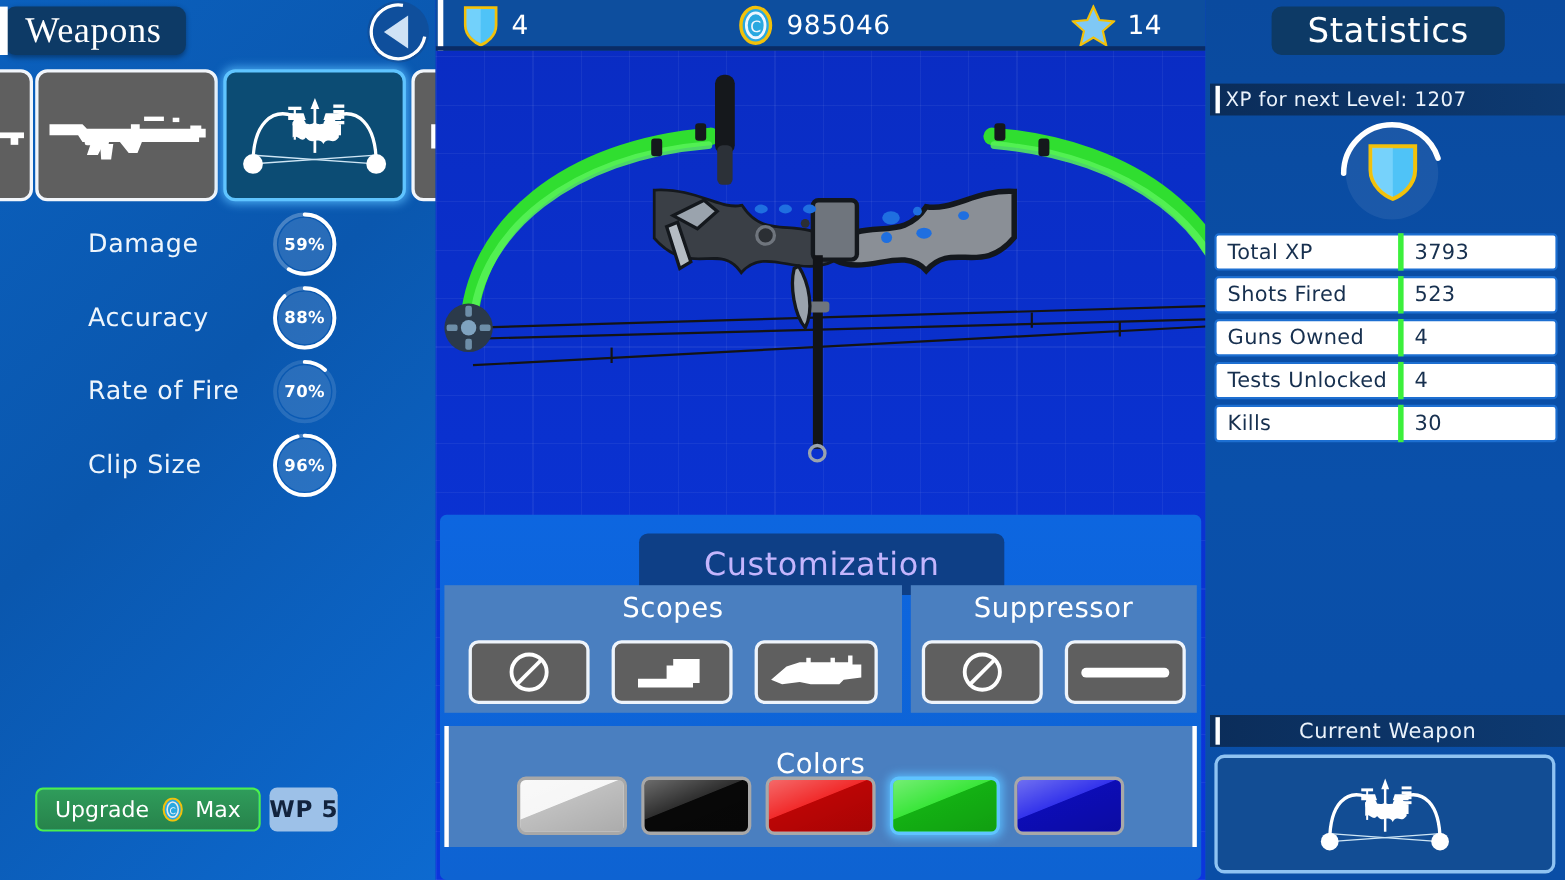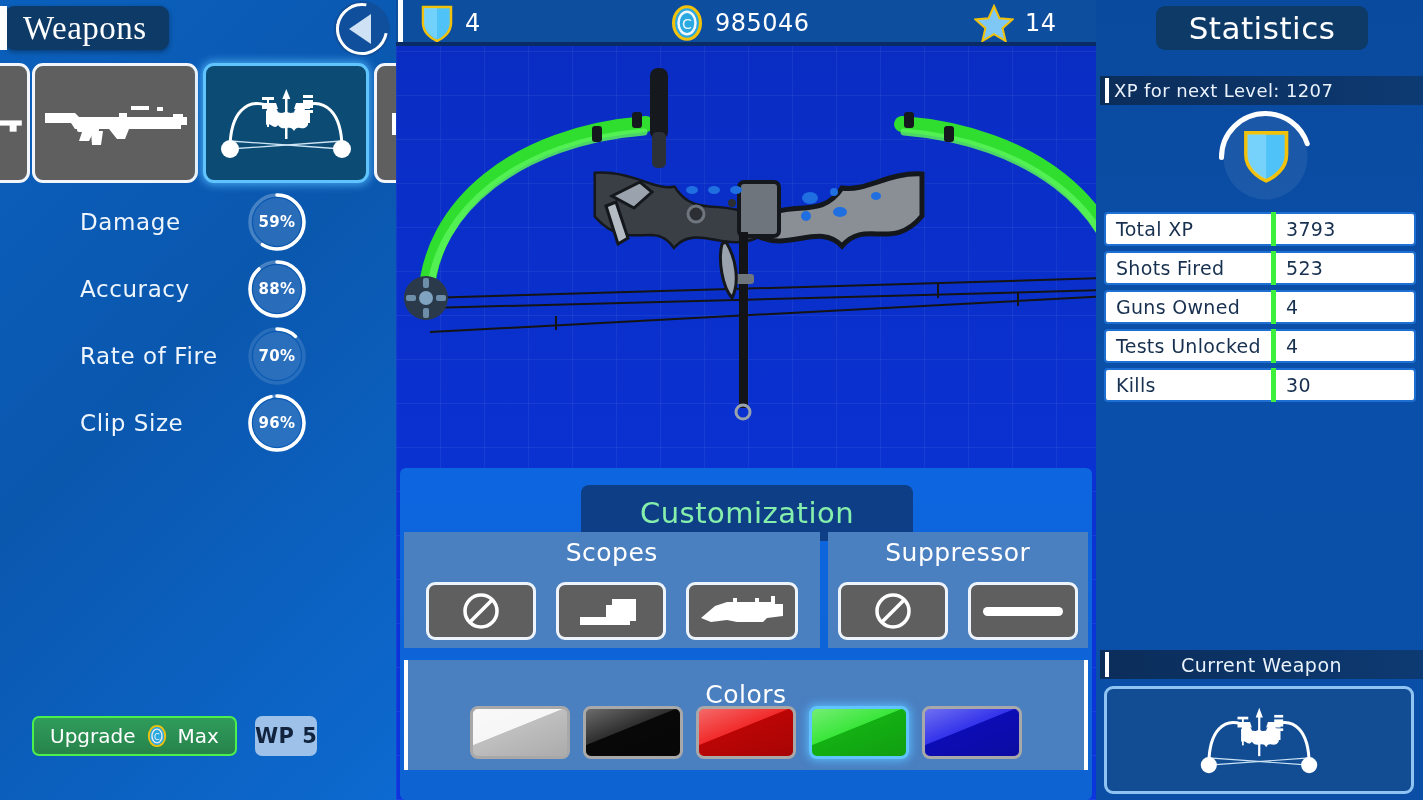--- a/index.html
+++ b/index.html
@@ -80,21 +80,21 @@
     position: absolute; left: 80px;
     color: #eef5fc; font-size: 23px; letter-spacing: .6px;
   }
   .gauge { position: absolute; left: 246px; width: 62px; height: 62px; }
   .gauge .num {
     position: absolute; inset: 0;
     display: flex; align-items: center; justify-content: center;
     color: #fff; font-size: 15px; font-weight: bold; letter-spacing: .4px;
   }
 
-  .upgrade-row { position: absolute; left: 32px; top: 716px; display: flex; align-items: center; gap: 18px; }
+  .upgrade-row { position: absolute; left: 32px; top: 716px; display: flex; align-items: center; gap: 8px; }
   .upgrade-btn {
     height: 40px; padding: 0 16px;
     background: linear-gradient(180deg,#2f9c5b 0%, #27834b 100%);
     border: 2px solid #4cf04c; border-radius: 7px;
     display: flex; align-items: center; gap: 10px;
     color: #fff; font-size: 20px;
   }
   .wp-badge {
     height: 40px; padding: 0 0;
     background: #9dc1e8; border-radius: 7px;
@@ -135,21 +135,21 @@
   .custom {
     position: absolute; left: 4px; top: 468px; width: 692px; height: 332px;
     background: linear-gradient(180deg,#0d66e0 0%, #0e63d2 100%);
     border-radius: 6px;
   }
   .custom-title {
     position: absolute; left: 181px; top: 17px;
     width: 332px; height: 56px;
     background: #0e3f86; border-radius: 8px;
     display: flex; align-items: center; justify-content: center;
-    color: #86efac; font-size: 29px; letter-spacing: .5px;
+    color: #c4b5fd; font-size: 29px; letter-spacing: .5px;
   }
   .cust-row { position: absolute; left: 4px; top: 64px; width: 684px; height: 116px; display: flex; gap: 8px; }
   .cust-sec {
     background: #4a7fc0; position: relative; height: 116px;
   }
   .cust-sec.scopes { width: 418px; }
   .cust-sec.supp { width: 262px; }
   .cust-sec .sec-title {
     position: absolute; top: 6px; left: 0; right: 0; text-align: center;
     color: #fff; font-size: 25px; letter-spacing: .5px;

